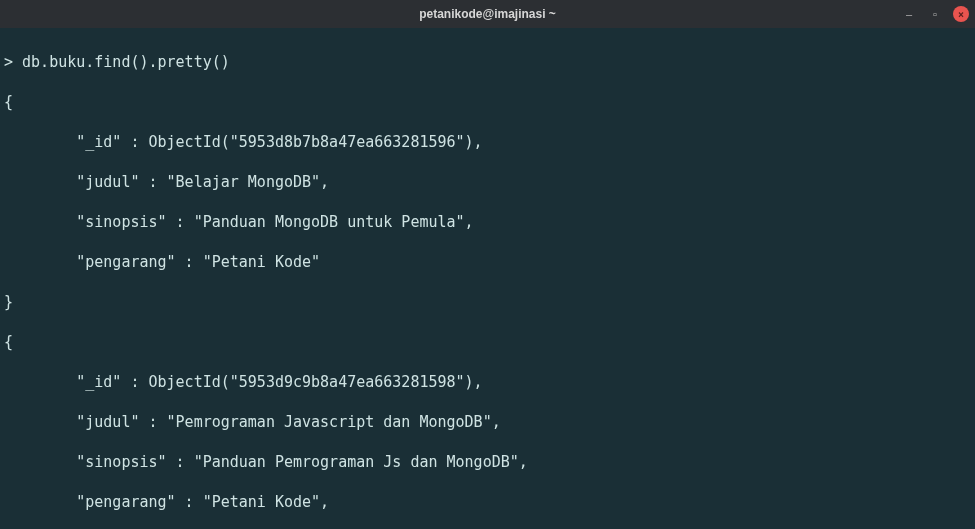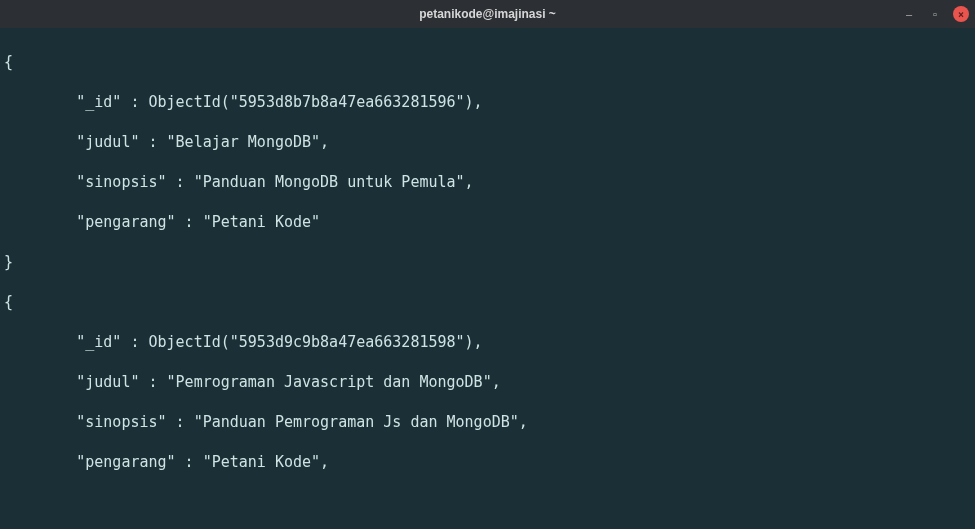--- a/index.html
+++ b/index.html
@@ -74,20 +74,21 @@
 <div class="titlebar">
   <span class="title-text">petanikode@imajinasi ~</span>
   <div class="win-controls">
     <div class="win-btn">–</div>
     <div class="win-btn">▫</div>
     <div class="close-btn">×</div>
   </div>
 </div>
 
 <div class="term">
+<span class="line">&gt; db.buku.find().pretty()</span>
 <span class="line">{</span>
 <span class="line">        "_id" : ObjectId("5953d8b7b8a47ea663281596"),</span>
 <span class="line">        "judul" : "Belajar MongoDB",</span>
 <span class="line">        "sinopsis" : "Panduan MongoDB untuk Pemula",</span>
 <span class="line">        "pengarang" : "Petani Kode"</span>
 <span class="line">}</span>
 <span class="line">{</span>
 <span class="line">        "_id" : ObjectId("5953d9c9b8a47ea663281598"),</span>
 <span class="line">        "judul" : "Pemrograman Javascript dan MongoDB",</span>
 <span class="line">        "sinopsis" : "Panduan Pemrograman Js dan MongoDB",</span>

